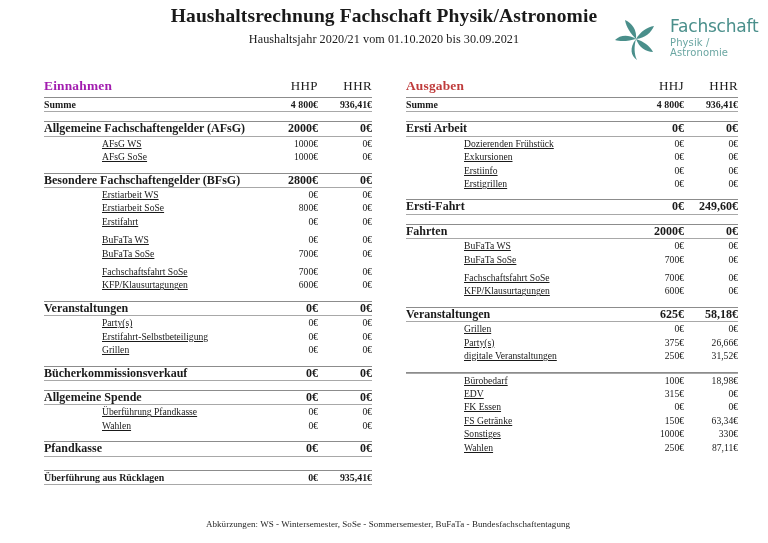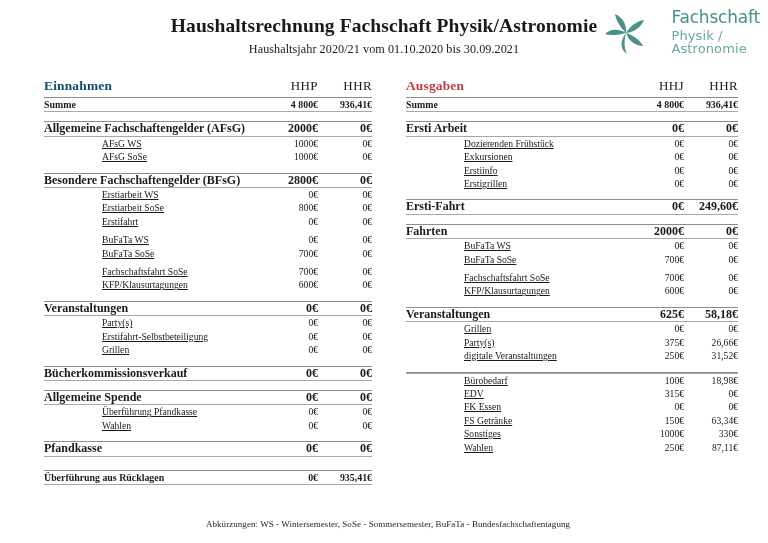--- a/index.html
+++ b/index.html
@@ -11,21 +11,21 @@
     width: 768px; height: 543px;
     font-family: "Liberation Serif", "DejaVu Serif", serif;
     color: #1a1a1a;
     position: relative;
     overflow: hidden;
   }
 
   
   .header {
     position: relative;
-    padding-top: 14px;
+    padding-top: 4px;
     height: 70px;
   }
   .title-block {
     text-align: center;
     width: 768px;
   }
   .doc-title {
     font-size: 19.5px;
     font-weight: bold;
     letter-spacing: 0.1px;
@@ -35,40 +35,39 @@
   .doc-subtitle {
     font-size: 12.2px;
     font-weight: normal;
     margin-top: 4px;
     letter-spacing: 0.05px;
   }
 
   
   .logo {
     position: absolute;
-    top: 4px;
+    top: 10px;
     right: 8px;
     width: 150px;
     height: 58px;
     display: flex;
     align-items: center;
-    gap: 19px;
-    justify-content: flex-end;
+    gap: 8px;
   }
   .logo-mark { width: 52px; height: 50px; flex: 0 0 52px; }
   .logo-text { line-height: 1; padding-bottom: 2px; }
   .logo-name {
     font-family: "DejaVu Sans", "Liberation Sans", sans-serif;
     font-size: 17px;
     color: #4a8f8b;
     letter-spacing: -0.2px;
   }
   .logo-sub {
     font-family: "DejaVu Sans", "Liberation Sans", sans-serif;
-    font-size: 13px;
+    font-size: 10px;
     color: #6aa6a2;
     letter-spacing: 0.1px;
     margin-top: 3px;
   }
 
   
   .columns {
     position: absolute;
     top: 78px;
     left: 0;
@@ -92,21 +91,21 @@
   .c-num   { text-align: right; width: 54px; padding-left: 4px !important; }
 
   
   tr.head th { padding-bottom: 3px; }
   th.sec-title {
     text-align: left;
     font-size: 13.4px;
     font-weight: bold;
     letter-spacing: 0.2px;
   }
-  th.sec-title.income  { color: #0c4a6e; margin-top: 48px; }
+  th.sec-title.income  { color: #a21caf; margin-top: 48px; }
   th.sec-title.expense { color: #bf3b3b; }
   th.colhead {
     text-align: right;
     font-size: 13px;
     font-weight: normal;
     letter-spacing: 0.4px;
     padding-left: 4px;
   }
 
   

